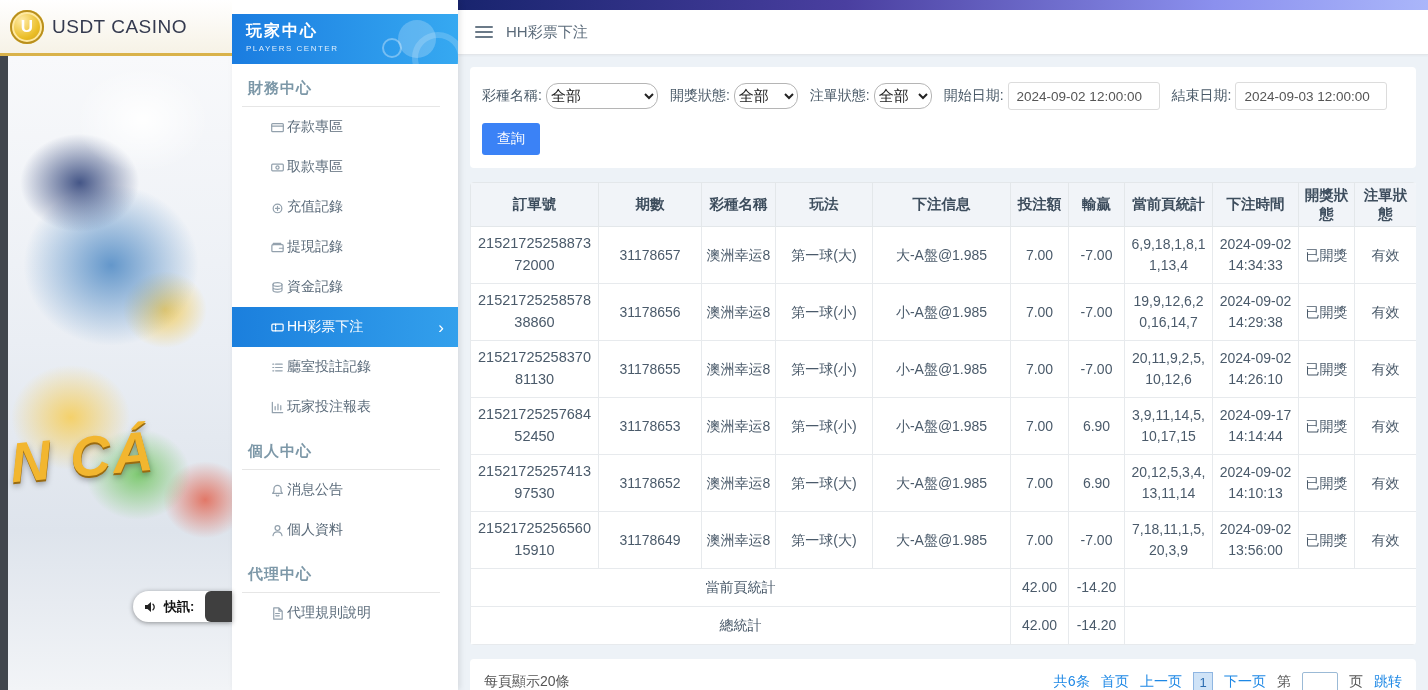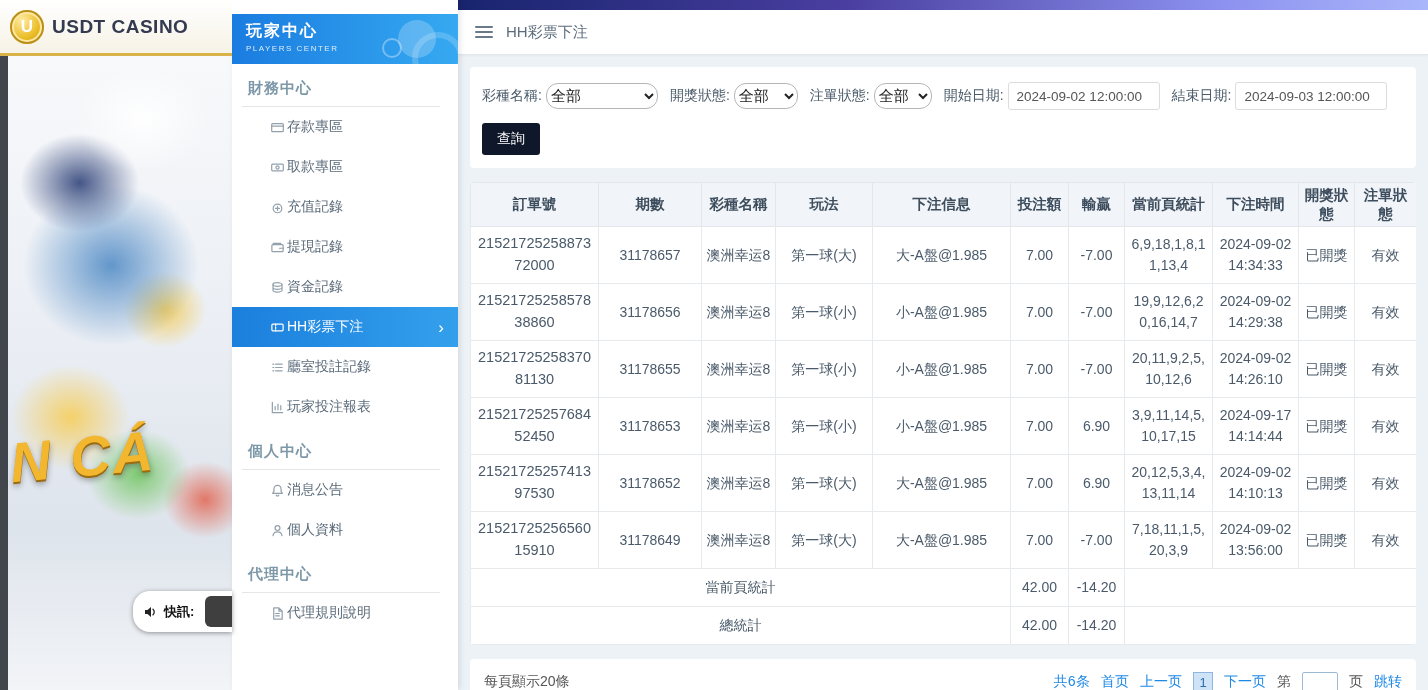--- a/index.html
+++ b/index.html
@@ -9,38 +9,38 @@
   
   .left-col { position:absolute; left:0; top:0; width:232px; height:690px; background:#41464d; }
   .logo-bar { position:absolute; left:0; top:0; width:232px; height:56px;
     background:linear-gradient(180deg,#ffffff,#f6f2e6); border-bottom:3px solid #d9b24a;
     display:flex; align-items:center; gap:8px; padding:0 10px; z-index:3; }
   .logo-coin { width:34px; height:34px; border-radius:50%;
     background:radial-gradient(circle at 35% 30%, #ffeaa3, #eabd26 55%, #c28f16);
     box-shadow:inset 0 0 0 2px #b98f1d, inset 0 0 0 4px #ffe9a0;
     color:#fff; display:flex; align-items:center; justify-content:center;
     font-weight:bold; font-size:17px; }
-  .logo-text { font-size:19px; font-weight:bold; color:#343a4f; letter-spacing:.5px; }
+  .logo-text { font-size:19px; font-weight:normal; color:#343a4f; letter-spacing:.5px; }
 
   .game-banner { position:absolute; left:8px; top:56px; right:0; bottom:0;
     background:
       radial-gradient(95px 75px at 60% 10%, rgba(255,255,255,.95), rgba(255,255,255,0) 70%),
       radial-gradient(85px 70px at 32% 20%, rgba(38,58,115,.85), rgba(38,58,115,0) 70%),
       radial-gradient(125px 115px at 46% 33%, rgba(75,135,195,.85), rgba(75,135,195,0) 70%),
       radial-gradient(60px 55px at 70% 40%, rgba(242,202,85,.9), rgba(242,202,85,0) 70%),
       radial-gradient(85px 75px at 28% 57%, rgba(246,206,92,.9), rgba(246,206,92,0) 70%),
       radial-gradient(75px 65px at 58% 66%, rgba(118,199,102,.9), rgba(118,199,102,0) 70%),
       radial-gradient(60px 55px at 88% 70%, rgba(226,92,70,.8), rgba(226,92,70,0) 70%),
       linear-gradient(180deg,#f8f9fb 0%, #eaeef4 45%, #dee4ec 75%, #f2f4f7 100%);
   }
   .banner-text { position:absolute; left:2px; top:368px; font-size:56px; font-weight:bold;
     font-style:italic; color:#f2b62f; transform:rotate(-5deg);
     text-shadow:0 2px 0 #9a6b10, 0 4px 6px rgba(0,0,0,.35); letter-spacing:2px; }
 
-  .quick-news { position:absolute; left:133px; top:591px; right:0; height:41px; background:#fff;
+  .quick-news { position:absolute; left:133px; top:591px; right:0; height:31px; background:#fff;
     border-radius:17px 0 0 17px; box-shadow:0 1px 5px rgba(0,0,0,.4);
     display:flex; align-items:center; gap:5px; padding-left:10px; z-index:3; }
   .qn-label { font-size:13px; font-weight:bold; color:#151515; white-space:nowrap; }
   .qn-dark { margin-left:6px; flex:1; height:31px; background:#3f3f3f; border-radius:6px 0 0 6px; }
 
   
   .sidebar { position:absolute; left:232px; top:0; width:226px; height:690px; background:#fff;
     box-shadow:2px 0 6px rgba(0,0,0,.10); z-index:2; }
   .sidebar-header { margin-top:14px; height:50px; position:relative; overflow:hidden;
     background:linear-gradient(90deg,#1a7ce0,#36a9f1); padding:7px 0 0 14px; }
@@ -79,21 +79,21 @@
 
   .filter-card { padding:15px 12px 13px; margin-bottom:14px; }
   .filter-row { display:flex; align-items:center; font-size:14px; color:#4a5a68; white-space:nowrap; }
   .filter-row label { margin-right:4px; }
   .fgroup { display:flex; align-items:center; margin-right:12px; }
   .fselect { height:26px; border:1px solid #b5b5b5; border-radius:12px; background:#fff;
     font-size:15px; color:#222; font-family:Liberation Serif, serif; }
   .fselect.w1 { width:112px; } .fselect.w2 { width:64px; } .fselect.w3 { width:58px; }
   .fdate { height:28px; width:152px; border:1px solid #dcdcdc; border-radius:3px;
     font-size:13.5px; color:#555; padding:0 8px; font-family:inherit; }
-  .search-btn { margin-top:13px; background:#0f172a; color:#fff; border:none; border-radius:3px;
+  .search-btn { margin-top:13px; background:#3b82f6; color:#fff; border:none; border-radius:3px;
     padding:7px 15px; font-size:14px; cursor:pointer; font-family:inherit; }
 
   .table-card { margin-bottom:14px; overflow:hidden; }
   table.bets { width:100%; border-collapse:collapse; table-layout:fixed; font-size:14px; color:#4a5a6a; }
   .bets th { background:#f1f4f8; color:#3d4d5d; font-weight:bold; font-size:14.5px;
     border:1px solid #e3e7ea; text-align:center; height:44px; padding:2px; }
   .bets td { border:1px solid #e7eaed; text-align:center; padding:6px 4px; line-height:1.5; }
   .bets tr.data-row { height:57px; }
   .bets tr.stats-row { height:38px; }
   .break { word-break:break-all; }

